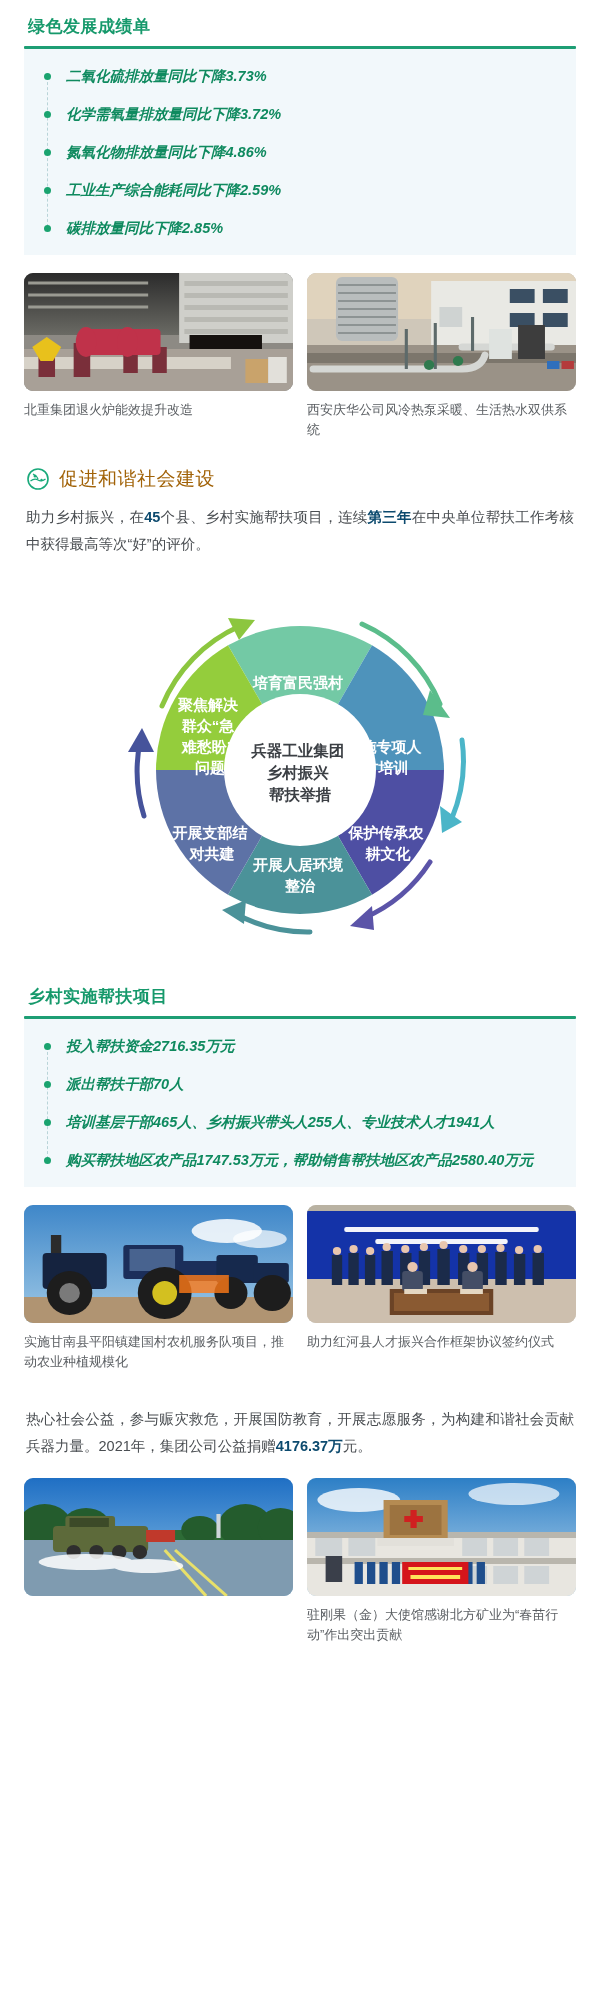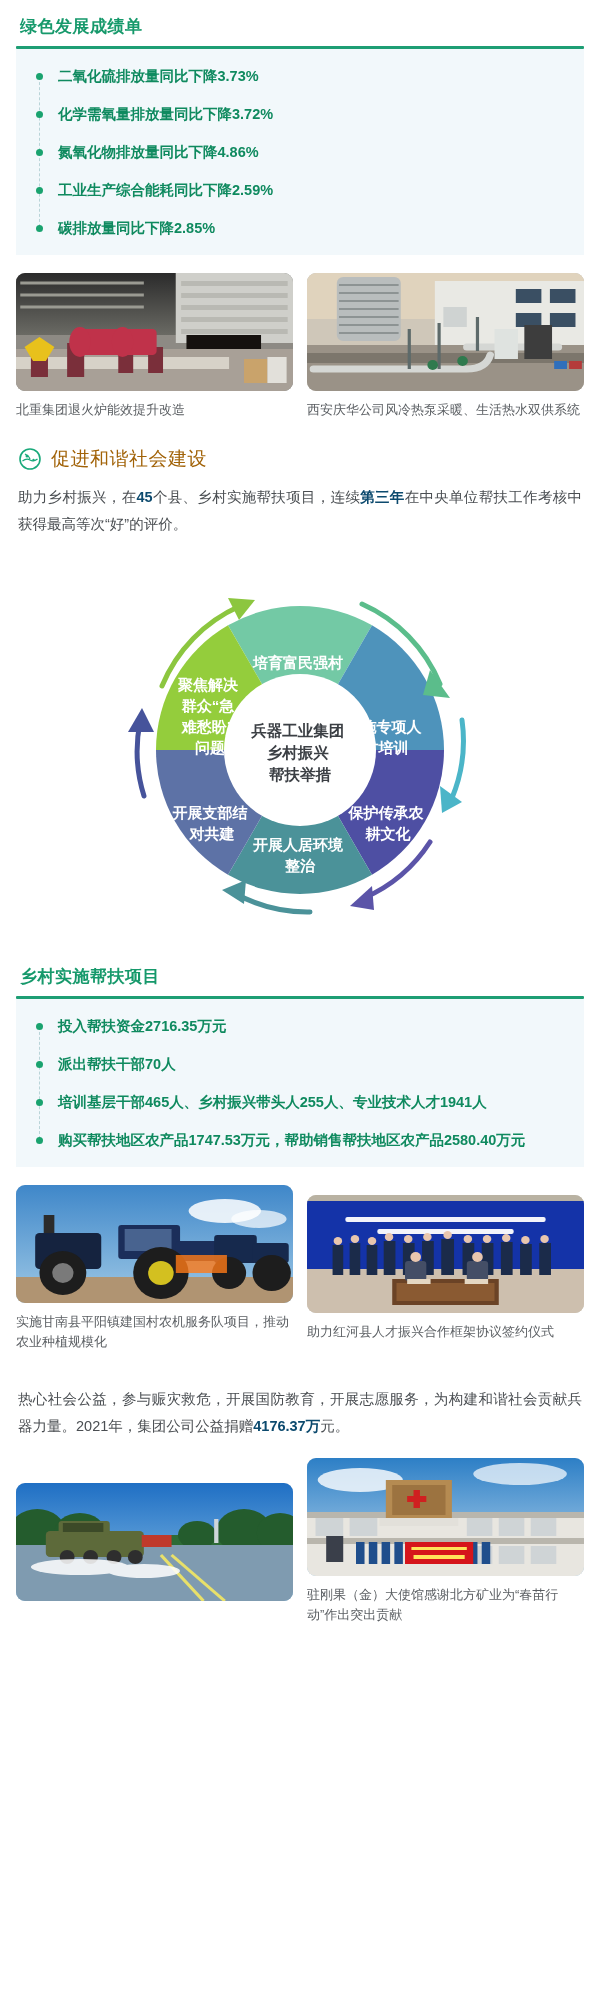--- a/index.html
+++ b/index.html
@@ -6,21 +6,21 @@
   html, body { width: 600px; }
   body {
     font-family: "Liberation Sans", "DejaVu Sans", sans-serif;
     background: #ffffff;
     width: 600px;
     height: 2001px;
     position: relative;
     overflow: hidden;
     -webkit-font-smoothing: antialiased;
   }
-  .page { width: 600px; padding: 0 16px; position: relative; }
+  .page { width: 600px; padding: 0 24px; position: relative; }
 
   
   .scorecard { margin-top: 14px; }
   .sc-title {
     color: #16996b;
     font-size: 17px;
     font-weight: bold;
     letter-spacing: .5px;
     padding-left: 4px;
     line-height: 26px;
@@ -45,39 +45,39 @@
     border-left: 1px dashed #b9d4d8;
   }
   ul.sc-list li {
     position: relative;
     padding-left: 28px;
     color: #0f8a5f;
     font-size: 14.5px;
     font-weight: bold;
     line-height: 22px;
     margin-bottom: 16px;
+    font-style: italic;
   }
   ul.sc-list li:last-child { margin-bottom: 0; }
   ul.sc-list li:before {
     content: "";
     position: absolute;
     left: 6px;
     top: 8px;
     width: 7px;
     height: 7px;
     border-radius: 50%;
     background: #1aa36f;
   }
 
   
   .imgpair {
     display: flex;
     gap: 14px;
     margin-top: 18px;
-    align-items: center;
   }
   .imgcell { width: 50%; }
   .photo {
     width: 100%;
     height: 118px;
     border-radius: 9px;
     overflow: hidden;
     position: relative;
     background: #cfd6da;
   }

